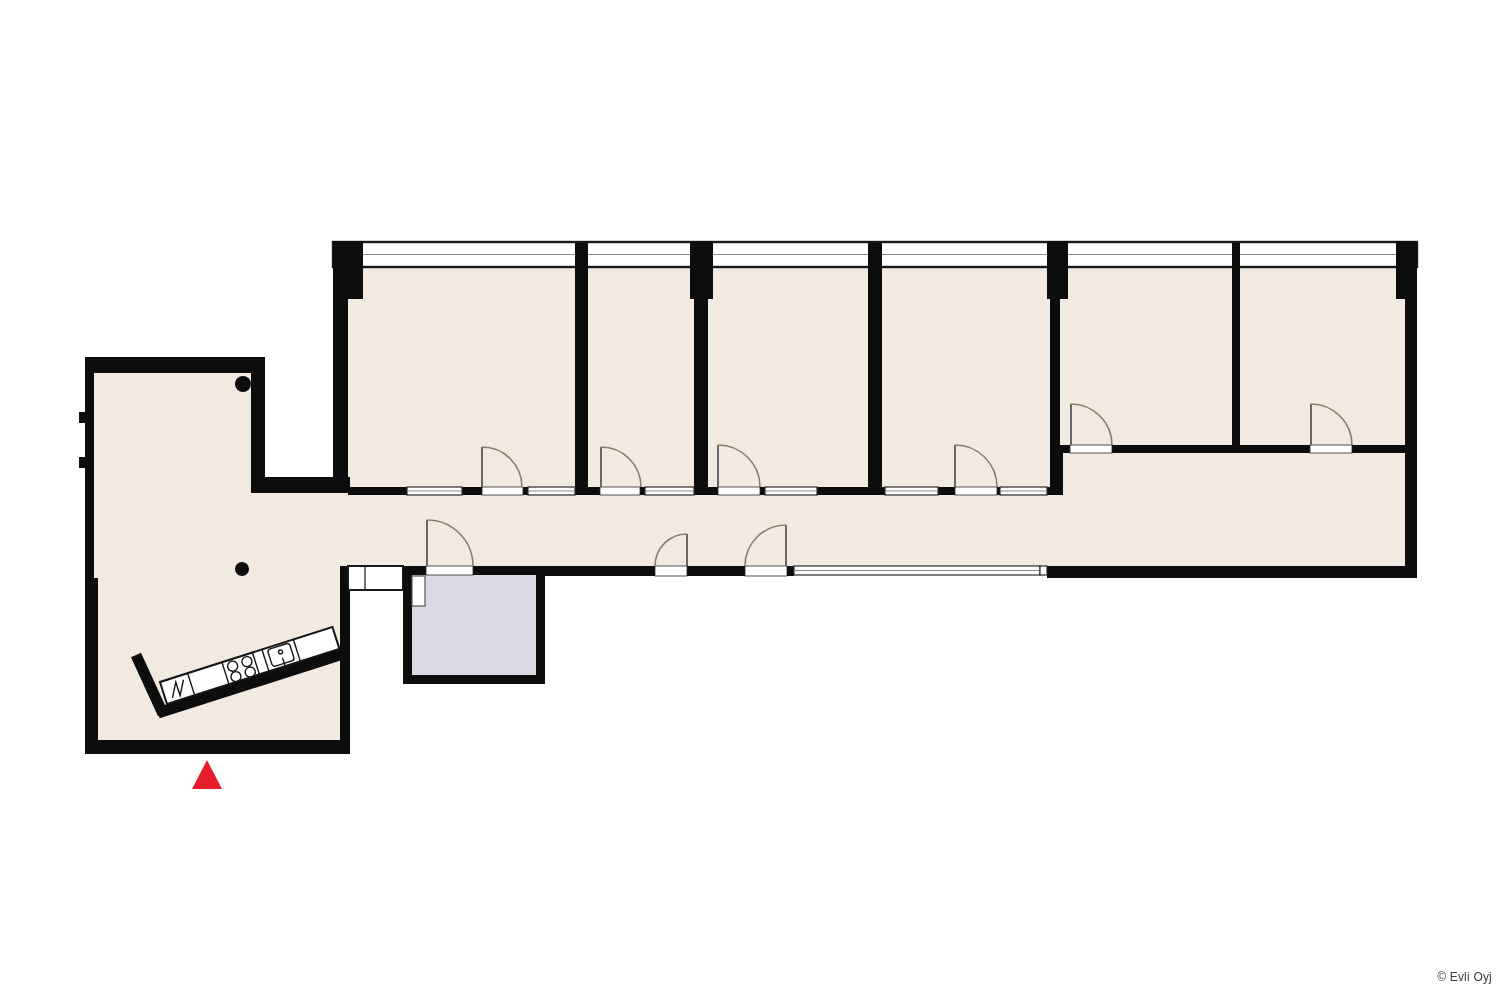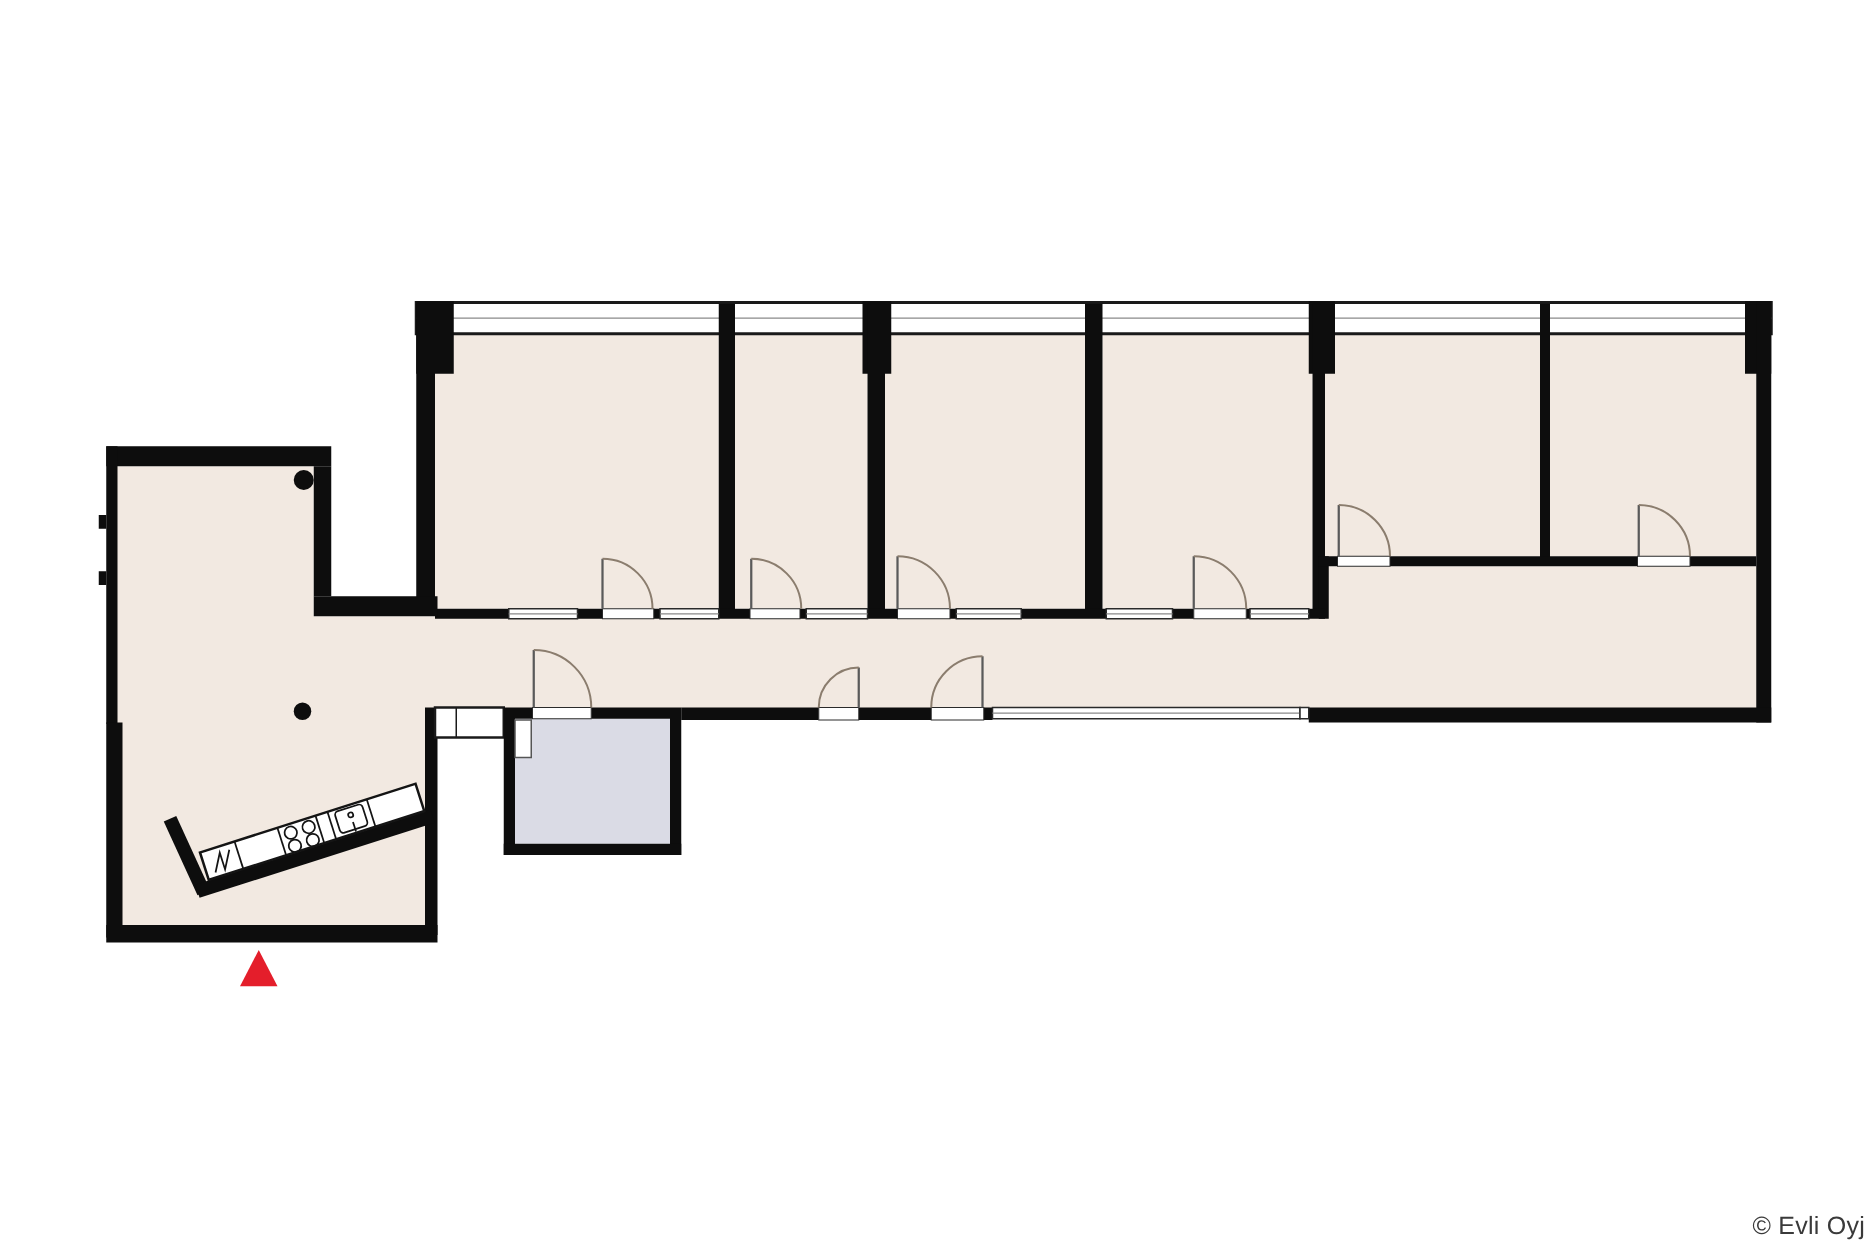--- a/index.html
+++ b/index.html
@@ -17,21 +17,21 @@
     --c-window-white:#ffffff;
     --c-window-frame:#2a2a2a;
     --c-copyright-text:#3a3a3a;
   }
   #plan-wrap{position:absolute;left:0;top:0;width:1500px;height:1000px;}
   svg{display:block;}
   .copyright{
     position:absolute;
     right:8px;
     top:970px;
-    font-size:20px;
+    font-size:12px;
     color:var(--c-copyright-text);
     letter-spacing:0.2px;
   }
   .wall{fill:var(--c-wall-black);}
   .floor{fill:var(--c-floor-beige);}
   .winbox{fill:var(--c-window-white);stroke:var(--c-window-frame);stroke-width:1.2;}
   .doorgap{fill:var(--c-window-white);stroke:var(--c-window-frame);stroke-width:0.8;}
   .winline{stroke:#8a8a8a;stroke-width:1;}
   .arc{fill:none;stroke:var(--c-door-arc);stroke-width:1.6;}
   .leaf{stroke:#5a5a5a;stroke-width:1.8;}

